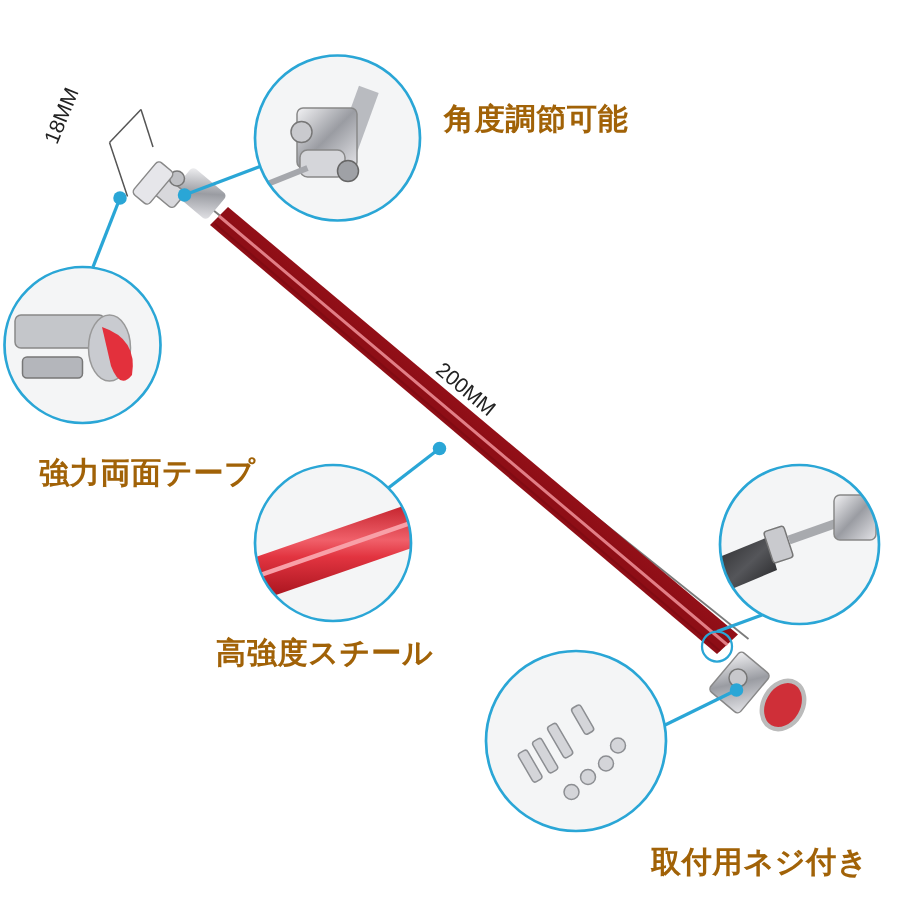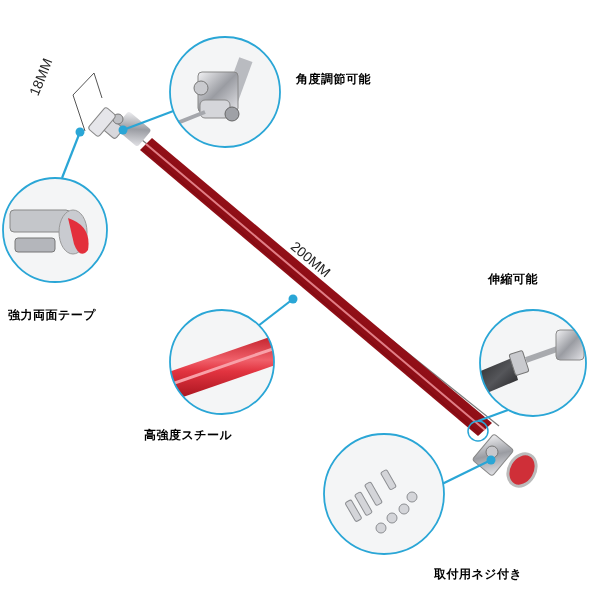--- a/index.html
+++ b/index.html
@@ -1,18 +1,18 @@
 <!DOCTYPE html>
 <html><head>
 <meta charset="utf-8">
 <style>
   html, body { margin:0; padding:0; }
   body { width:600px; height:600px; background:#ffffff; position:relative; overflow:hidden; font-family:"DejaVu Sans", sans-serif; }
   .stage { position:absolute; left:0; top:0; width:600px; height:600px; }
-  .label { position:absolute; font-size:12px; font-weight:bold; color:#000000; letter-spacing:0.5px; white-space:nowrap; background:#fff; line-height:26px; padding:0 2px; }
+  .label { position:absolute; font-size:20px; font-weight:bold; color:#a16207; letter-spacing:0.5px; white-space:nowrap; background:#fff; line-height:26px; padding:0 2px; }
   .dim { position:absolute; font-family:"Liberation Sans Narrow","Liberation Sans", sans-serif; font-size:14px; color:#222; white-space:nowrap; }
   svg { position:absolute; left:0; top:0; }
 </style>
 </head>
 <body>
 
 <div class="stage">
 
   <svg width="600" height="600" viewBox="0 0 600 600">
     <defs>
@@ -156,18 +156,17 @@
         <circle cx="381" cy="528" r="5"></circle>
       </g>
       <circle cx="384" cy="494" r="60" fill="none" stroke="#2aa6d6" stroke-width="1.8"></circle>
     </g>
   </svg>
 
   <div class="dim" style="left:26px; top:92px; transform:rotate(-68deg); transform-origin:left top;">18MM</div>
   <div class="dim" style="left:298px; top:238px; transform:rotate(40deg); transform-origin:left top;">200MM</div>
 
   <div class="label" style="left:294px; top:66px;">角度調節可能</div>
-  <div class="label" style="left:6px; top:302px;text-align:right;">強力両面テープ</div>
-  <div class="label" style="left:486px; top:266px;">伸縮可能</div>
+  <div class="label" style="left:24px; top:302px;text-align:right;">強力両面テープ</div>
   <div class="label" style="left:142px; top:422px;text-align:right;">高強度スチール</div>
   <div class="label" style="left:432px; top:537px;margin-top:24px;">取付用ネジ付き</div>
 
 </div>
 
 </body></html>

